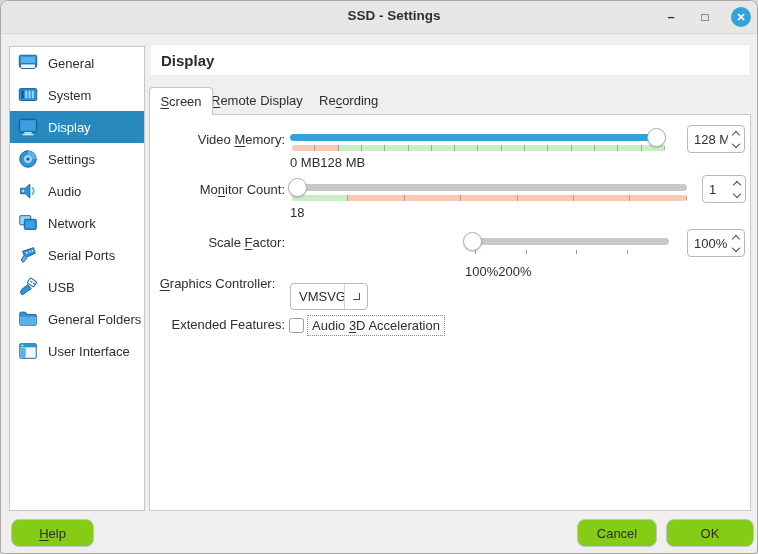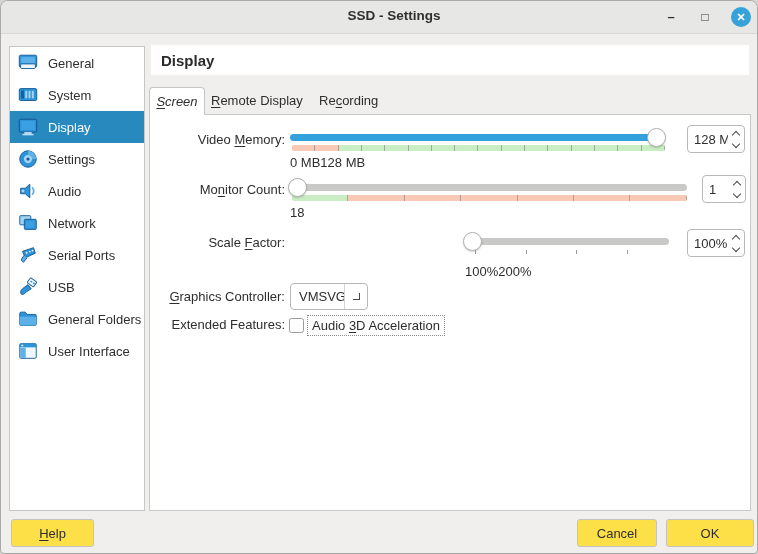--- a/index.html
+++ b/index.html
@@ -23,23 +23,23 @@
              padding-left:6px;font-size:13px;}
   .side-item.selected{background:#2789bd;color:#ffffff;}
   .sicon{width:24px;height:24px;flex:0 0 24px;display:flex;align-items:center;justify-content:center;}
   .sicon svg{width:22px;height:22px;}
   
   .header-band{position:absolute;left:150px;top:44px;width:598px;height:30px;background:#ffffff;
                display:flex;align-items:center;padding-left:10px;box-sizing:border-box;}
   .header-band .title{font-size:15px;font-weight:bold;color:#2b2b2b;}
   
   .tab{position:absolute;font-size:13px;color:#2e2e2e;}
-  .tab-active{left:148px;top:86px;width:56px;height:28px;background:#ffffff;
+  .tab-active{left:148px;top:86px;width:64px;height:28px;background:#ffffff;
               border:1px solid #c4c4c3;border-bottom:none;border-radius:4px 4px 0 0;
-              display:flex;align-items:center;justify-content:center;z-index:3;box-sizing:border-box;font-style:italic;}
+              display:flex;align-items:center;justify-content:center;z-index:3;box-sizing:border-box;}
   .tab-plain{top:92px;}
   .tab-remote{left:210px;}
   .tab-recording{left:318px;}
   .mn{text-decoration:underline;text-underline-offset:2px;}
   
   .content-pane{position:absolute;left:148px;top:113px;width:602px;height:397px;background:#ffffff;
                 border:1px solid #c8c8c7;box-sizing:border-box;z-index:1;}
   .row-label{position:absolute;left:0;width:135px;text-align:right;font-size:13px;line-height:18px;}
   .small-scale{position:absolute;display:flex;font-size:13px;color:#2e2e2e;}
   .track{position:absolute;height:7px;border-radius:3.5px;}
@@ -73,21 +73,21 @@
   .combo .carrow{width:22px;height:100%;display:flex;align-items:center;justify-content:center;
                  border-left:1px solid #d5d5d4;flex:0 0 22px;}
   .combo .carrow .chev{width:6px;height:6px;}
   .combo.disabled{background:#f6f6f5;border-color:#d4d4d3;color:#a5a5a4;}
   .combo.disabled .chev{border-color:#a5a5a4;}
   
   .checkbox{position:absolute;width:15px;height:15px;background:#fff;border:1px solid #9c9c9b;
             border-radius:2.5px;box-sizing:border-box;}
   .acc-label{position:absolute;border:1px dotted #8a8a8a;padding:1px 4px;font-size:13px;line-height:17px;}
   
-  .pushbtn{position:absolute;height:28px;background:#fde047;border:1px solid #c3c3c2;border-radius:3px;
+  .pushbtn{position:absolute;height:28px;background:#84cc16;border:1px solid #c3c3c2;border-radius:8px;
            box-sizing:border-box;display:flex;align-items:center;justify-content:center;font-size:13px;}
 </style>
 </head>
 <body>
 
 <div class="window">
 
   <div class="titlebar">
     <div class="win-title">SSD - Settings</div>
     <div class="win-btn btn-min">–</div>
@@ -279,21 +279,21 @@
       <span>200%</span>
     </div>
     <div class="spinbox" style="left:537px;top:114px;width:58px;">
       <span class="spin-value">100%</span>
       <span class="spin-btns">
         <span class="chev chev-up"></span>
         <span class="chev chev-dn"></span>
       </span>
     </div>
 
-    <div class="row-label" style="top:173px;">
+    <div class="row-label" style="top:160px;text-align:center;">
       <span></span><span class="mn">G</span><span>raphics Controller:</span>
     </div>
     <div class="combo" style="left:140px;top:168px;width:78px;height:27px;">
       <span class="cval">VMSVGA</span>
       <span class="carrow">
           <span class="chev"></span>
         </span>
     </div>
 
     <div class="row-label" style="top:201px;">Extended Features:</div>

